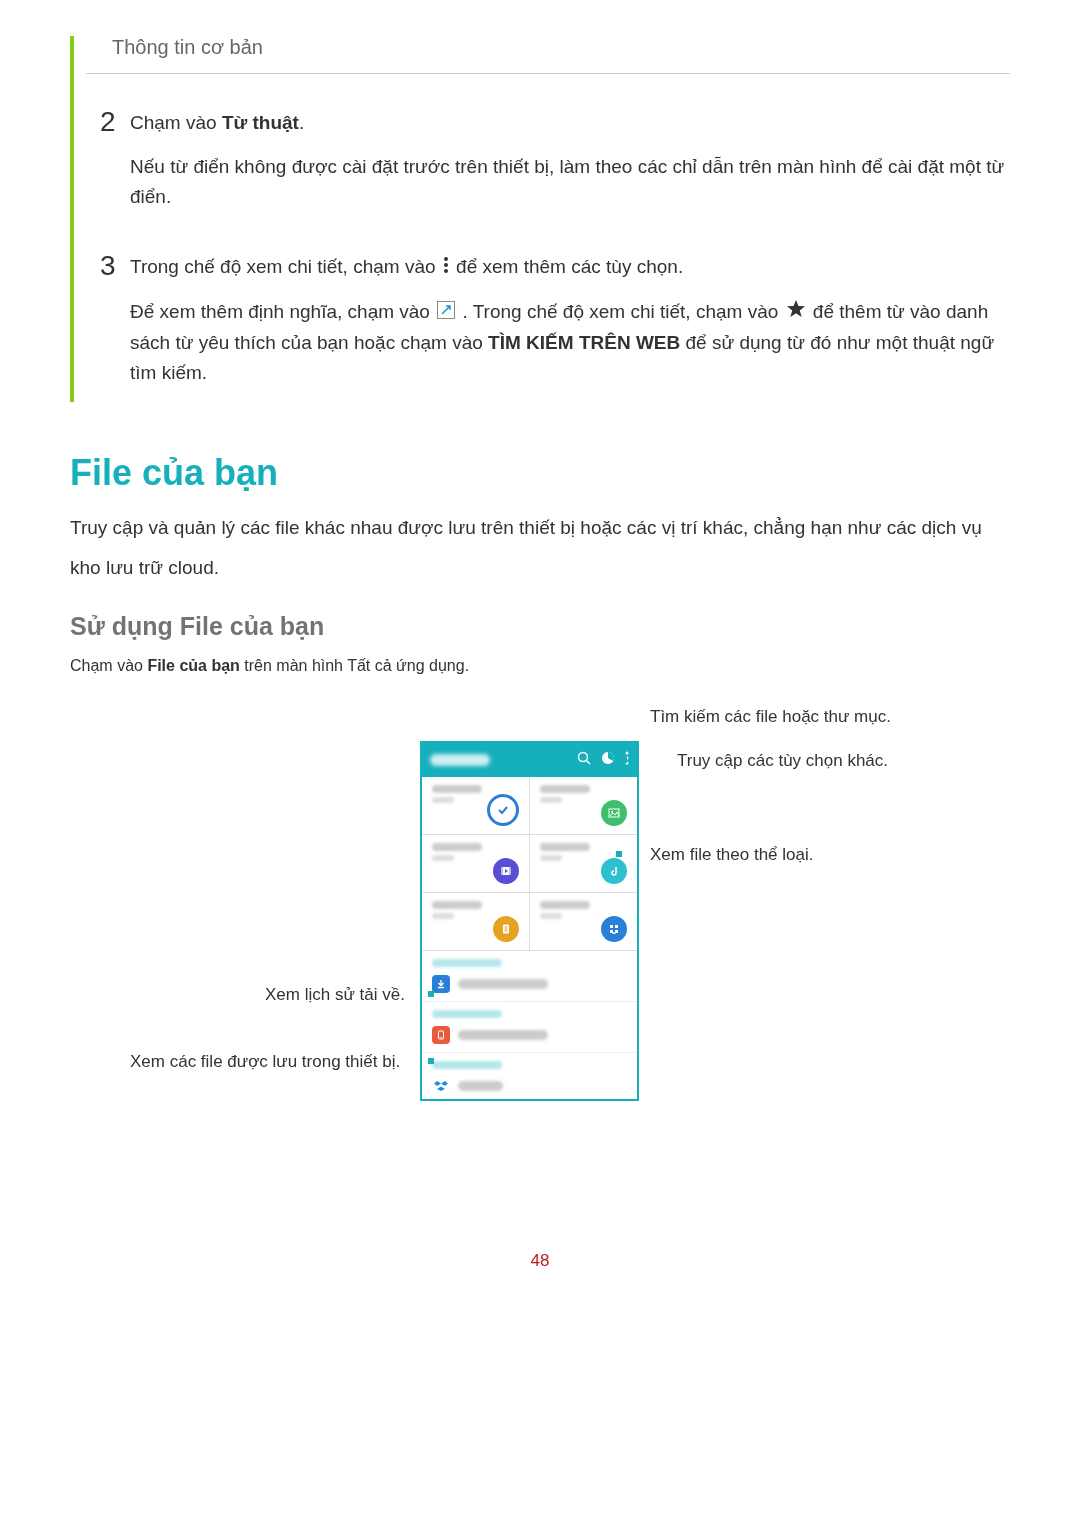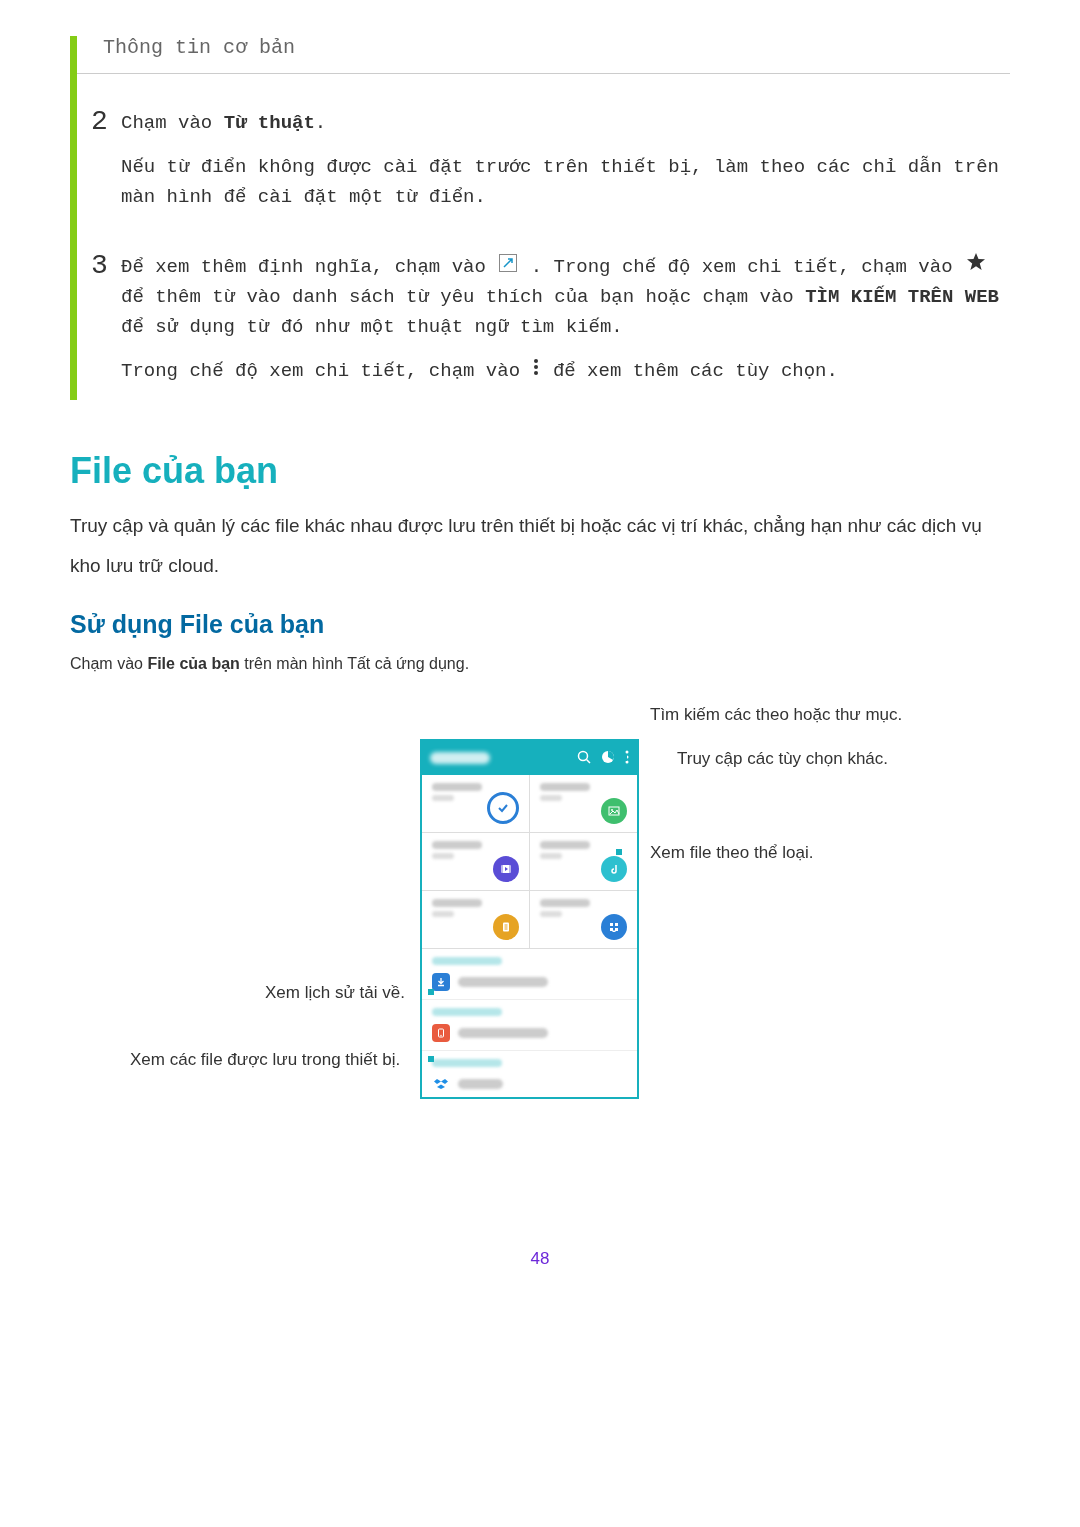--- a/index.html
+++ b/index.html
@@ -8,23 +8,22 @@
     padding: 0;
     width: 1080px;
     background: #fff;
     color: #333;
   }
   .page {
     padding: 36px 70px 40px 70px;
     box-sizing: border-box;
   }
   .outer-rule {
-    border-left: 7px solid #84cc16;
-    padding-left: 0;
-    font-family: Liberation Mono, monospace;
+    border-left: 4px solid #84cc16;
+    padding-left: 12px;
   }
   .header {
     font-size: 20px;
     color: #666;
     padding: 0 0 14px 26px;
     border-bottom: 1px solid #ccc;
     margin-bottom: 34px;
     margin-left: 0;
   }
   .step {
@@ -61,21 +60,21 @@
     font-weight: bold;
     margin: 50px 0 14px 0;
   }
   .section-desc {
     font-size: 19px;
     line-height: 40px;
     color: #333;
     margin: 0 0 24px 0;
   }
   h2.sub-title {
-    color: #0369a1;
+    color: #737373;
     font-size: 25px;
     font-weight: bold;
     margin: 24px 0 10px 0;
   }
   .sub-desc {
     font-size: 16px;
     line-height: 30px;
     margin: 0 0 24px 0;
   }
   .figure-area {
@@ -151,21 +150,21 @@
     font-size: 17px;
     color: #333;
     white-space: nowrap;
   }
   .lead-h { height: 1px; }
   .lead-v { width: 1px; }
   .tick { position:absolute; width:6px; height:6px; background:#16b0bd; transform: translate(-50%,-50%);}
   .page-num {
     text-align: center;
     font-size: 17px;
-    color: #6d28d9;
+    color: #b91c1c;
     margin-top: 50px;
   }
 </style>
 </head>
 <body>
 
 <div class="page">
   <div class="outer-rule">
     <div class="header">Thông tin cơ bản</div>
 
@@ -176,45 +175,45 @@
           <span>Chạm vào </span><span class="bold">Từ thuật</span><span>.</span>
         </p>
         <p>Nếu từ điển không được cài đặt trước trên thiết bị, làm theo các chỉ dẫn trên màn hình để cài đặt một từ điển.</p>
       </div>
     </div>
 
     <div class="step">
       <div class="step-num">3</div>
       <div class="step-body">
         <p>
-          <span>Để xem thêm định nghĩa, chạm vào </span>
-          <span class="inline-icon">
-            <svg width="18" height="18" viewBox="0 0 18 18">
-                <rect x="0.5" y="0.5" width="17" height="17" fill="#fff" stroke="#888"></rect>
-                <path d="M5 13 L13 5 M9 5 H13 V9" stroke="#1795c9" stroke-width="1.5" fill="none"></path>
-              </svg>
-          </span>
-          <span>. Trong chế độ xem chi tiết, chạm vào </span>
-          <span class="inline-icon">
-            <svg width="20" height="20" viewBox="0 0 20 20">
-                <polygon points="10,1 12.5,7 19,7.3 13.8,11.5 15.6,18 10,14.2 4.4,18 6.2,11.5 1,7.3 7.5,7" fill="#333"></polygon>
-              </svg>
-          </span>
-          <span> để thêm từ vào danh sách từ yêu thích của bạn hoặc chạm vào </span><span class="bold">TÌM KIẾM TRÊN WEB</span><span> để sử dụng từ đó như một thuật ngữ tìm kiếm.</span>
-        </p>
-        <p>
           <span>Trong chế độ xem chi tiết, chạm vào </span>
           <span class="inline-icon">
             <svg width="6" height="18" viewBox="0 0 6 18">
                 <circle cx="3" cy="3" r="2" fill="#333"></circle>
                 <circle cx="3" cy="9" r="2" fill="#333"></circle>
                 <circle cx="3" cy="15" r="2" fill="#333"></circle>
               </svg>
           </span>
           <span> để xem thêm các tùy chọn.</span>
+        </p>
+        <p>
+          <span>Để xem thêm định nghĩa, chạm vào </span>
+          <span class="inline-icon">
+            <svg width="18" height="18" viewBox="0 0 18 18">
+                <rect x="0.5" y="0.5" width="17" height="17" fill="#fff" stroke="#888"></rect>
+                <path d="M5 13 L13 5 M9 5 H13 V9" stroke="#1795c9" stroke-width="1.5" fill="none"></path>
+              </svg>
+          </span>
+          <span>. Trong chế độ xem chi tiết, chạm vào </span>
+          <span class="inline-icon">
+            <svg width="20" height="20" viewBox="0 0 20 20">
+                <polygon points="10,1 12.5,7 19,7.3 13.8,11.5 15.6,18 10,14.2 4.4,18 6.2,11.5 1,7.3 7.5,7" fill="#333"></polygon>
+              </svg>
+          </span>
+          <span> để thêm từ vào danh sách từ yêu thích của bạn hoặc chạm vào </span><span class="bold">TÌM KIẾM TRÊN WEB</span><span> để sử dụng từ đó như một thuật ngữ tìm kiếm.</span>
         </p>
       </div>
     </div>
   </div>
 
   <h1 class="section-title">File của bạn</h1>
   <p class="section-desc">Truy cập và quản lý các file khác nhau được lưu trên thiết bị hoặc các vị trí khác, chẳng hạn như các dịch vụ kho lưu trữ cloud.</p>
 
   <h2 class="sub-title">Sử dụng File của bạn</h2>
   <p class="sub-desc">
@@ -344,21 +343,21 @@
               </svg>
             </div>
           <div class="txt" style="width:45px"></div>
         </div>
       </div>
     </div>
 
     <div class="lead-v" style="left:494px; top:5px; height:44px;"></div>
     <div class="lead-h" style="left:494px; top:5px; width:80px;"></div>
     <div class="tick" style="left:494px; top:49px;"></div>
-    <div class="callout" style="left:580px; top:-4px;">Tìm kiếm các theo hoặc thư mục.</div>
+    <div class="callout" style="left:580px; top:-4px;">Tìm kiếm các file hoặc thư mục.</div>
 
     <div class="lead-h" style="left:554px; top:49px; width:20px;"></div>
     <div class="tick" style="left:554px; top:49px;"></div>
     <div class="callout" style="left:580px; top:40px;margin-left:27px;">Truy cập các tùy chọn khác.</div>
 
     <div class="lead-h" style="left:549px; top:143px; width:25px;"></div>
     <div class="tick" style="left:549px; top:143px;"></div>
     <div class="callout" style="left:580px; top:134px;">Xem file theo thể loại.</div>
 
     <div class="lead-h" style="left:333px; top:283px; width:28px;"></div>

